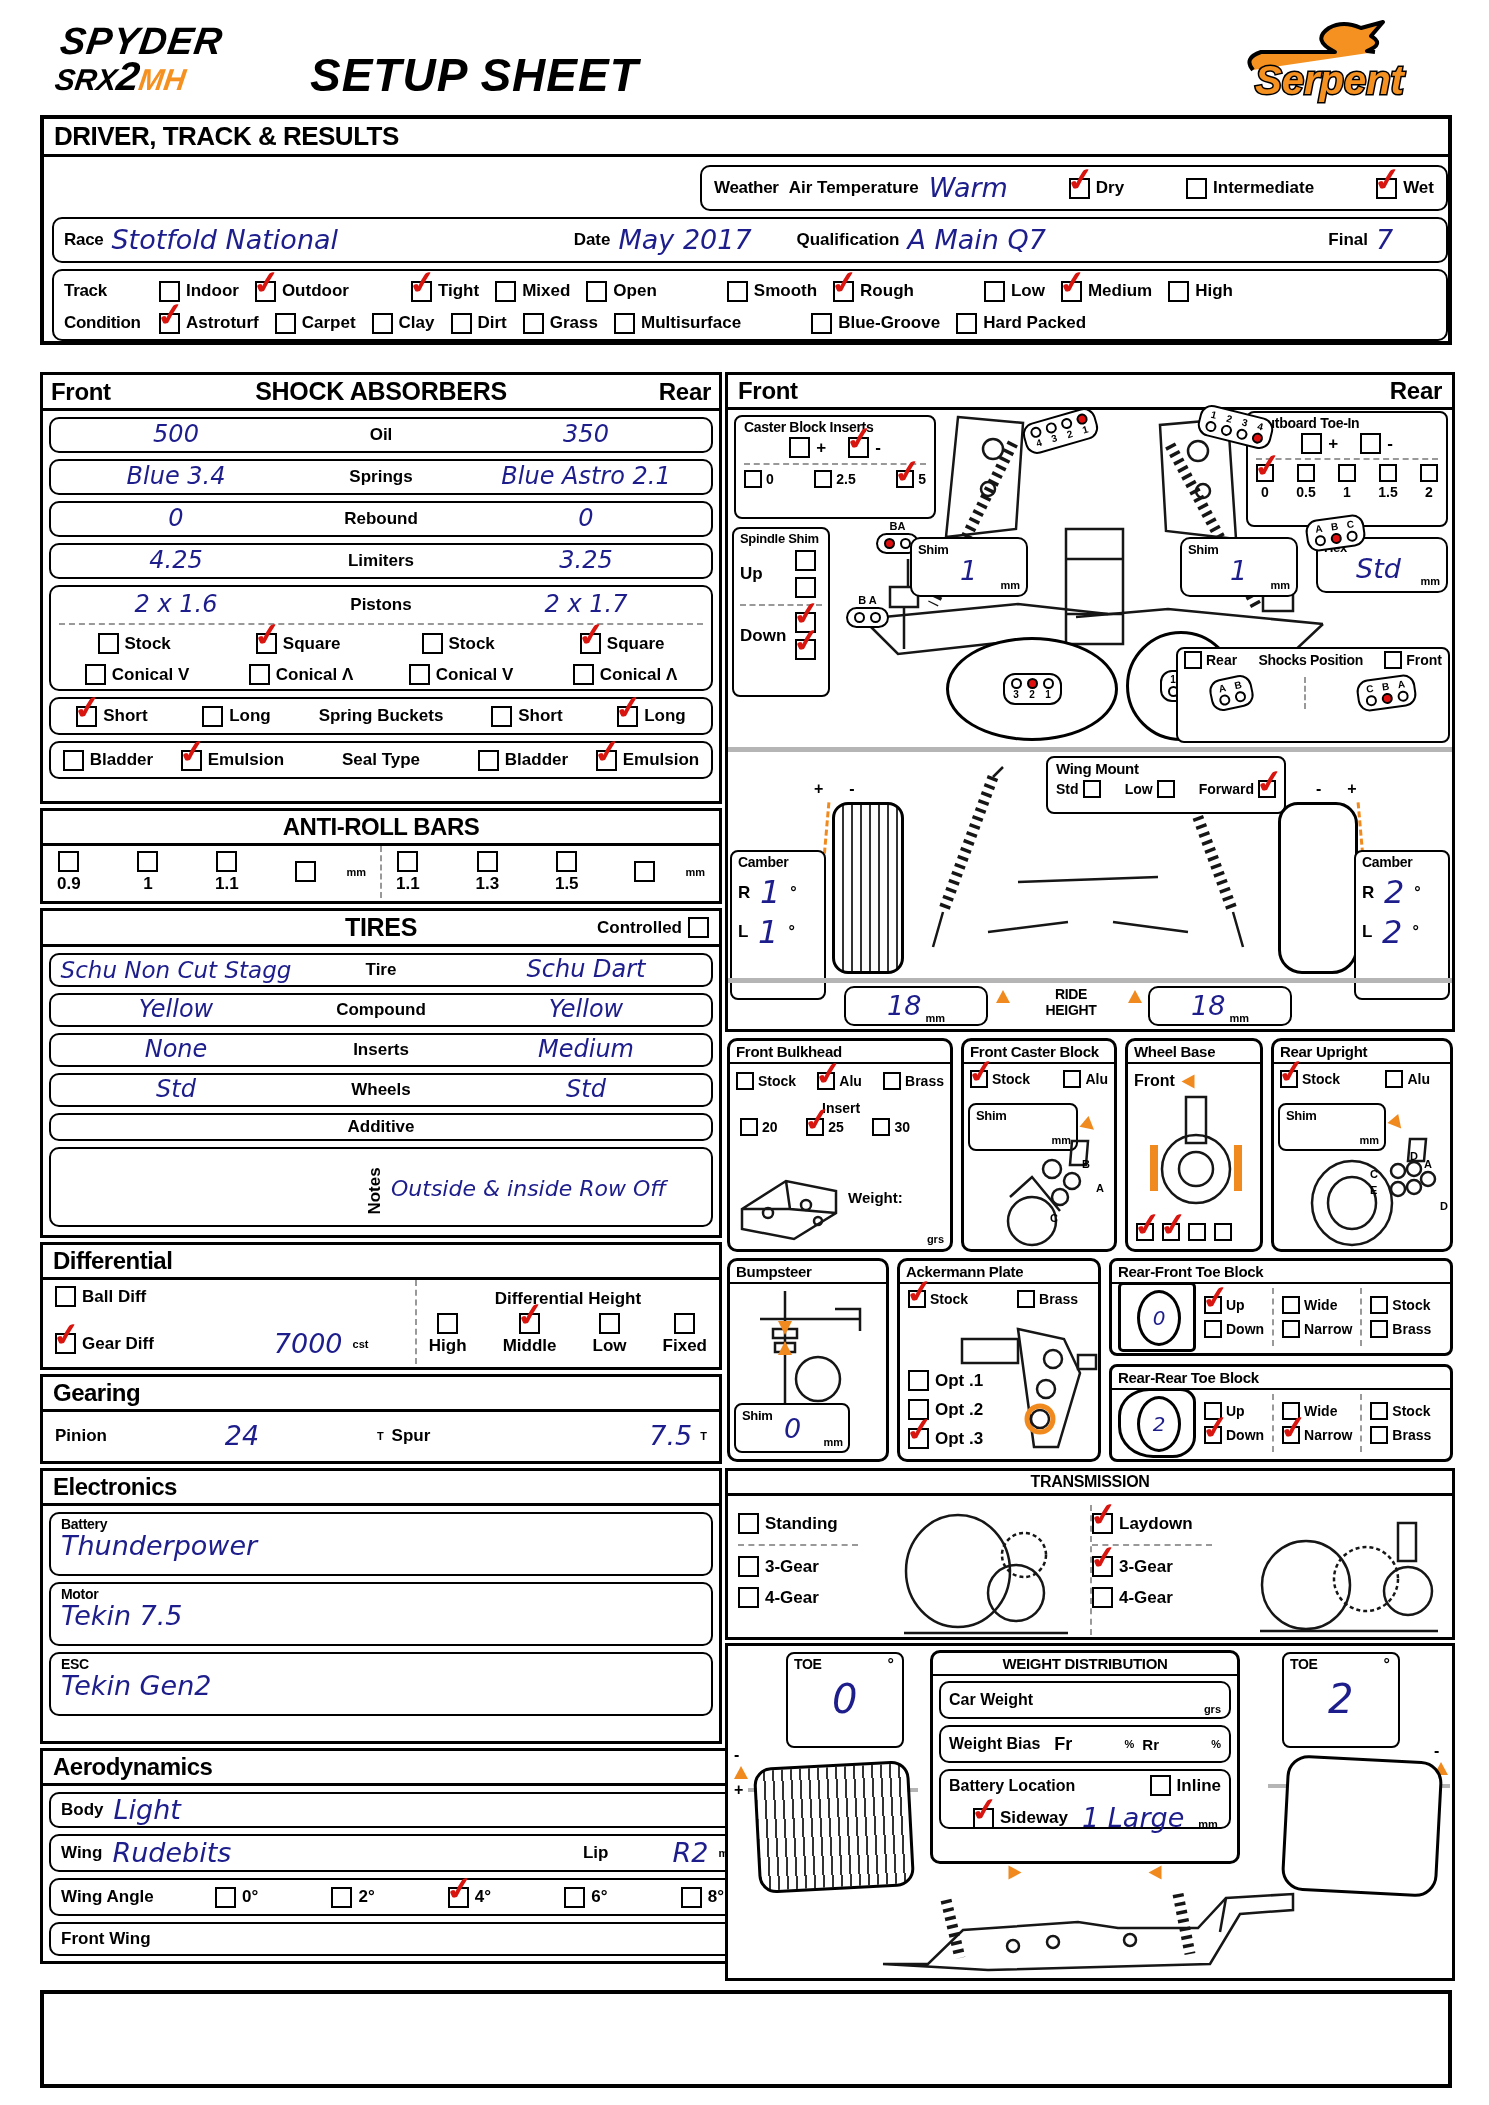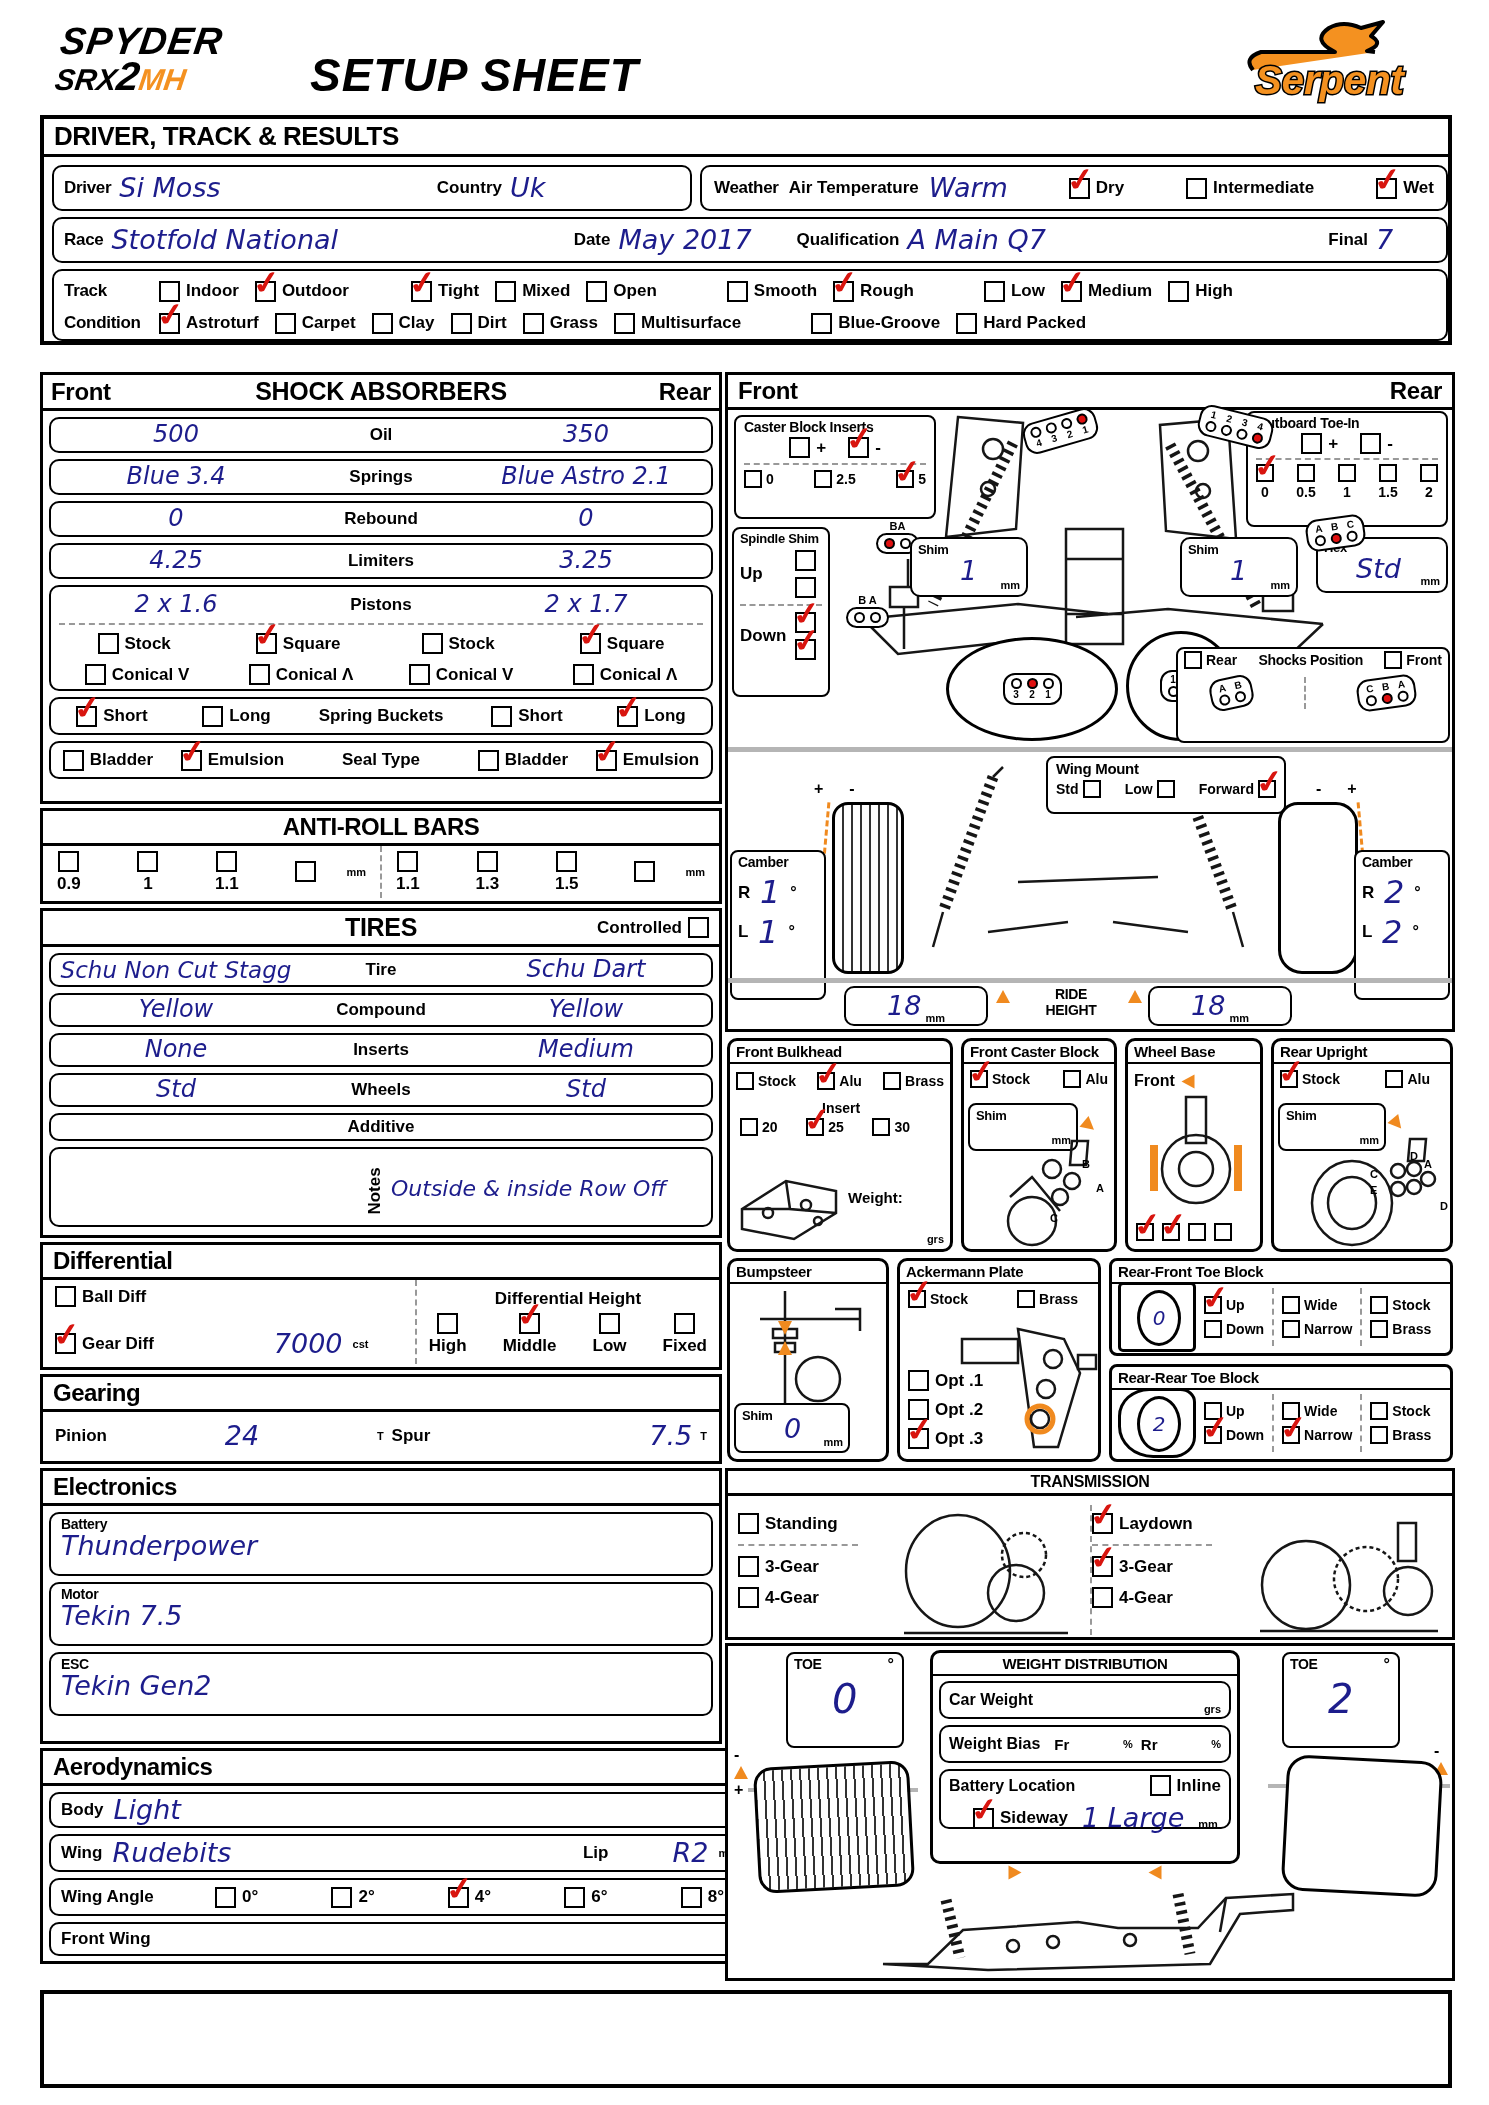--- a/index.html
+++ b/index.html
@@ -70,26 +70,20 @@
     <div class="sp2"><span>SRX</span><span style="font-size:40px;">2</span><span class="mh">MH</span></div>
   </div>
   <div class="abs sheet-title" style="left:310px;top:48px;">SETUP SHEET</div>
   <svg class="abs" style="left:1225px;top:18px;" width="240" height="88" viewBox="0 0 240 88">
     <path d="M28,52 Q18,40 36,34 L110,34 Q86,22 104,10 Q118,2 136,10 L158,4 L146,18 Q160,26 142,33 L150,34" fill="#f49120" stroke="#000" stroke-width="4" stroke-linejoin="round"></path>
     <text x="30" y="76" font-family="Liberation Sans,sans-serif" font-style="italic" font-weight="900" font-size="40" fill="#f49120" stroke="#000" stroke-width="3" paint-order="stroke">Serpent</text>
   </svg>
 
   <div class="abs b4" style="left:40px;top:115px;width:1412px;height:230px;">
     <div class="tbar">DRIVER, TRACK &amp; RESULTS</div>
-    <div class="abs rb row" style="left:8px;top:46px;width:640px;height:46px;padding:0 10px;gap:8px;">
-      <span class="lab hv">Driver</span>
-      <span class="hand h-md" style="flex:1;">Si Moss</span>
-      <span class="lab">Country</span>
-      <span class="hand h-md" style="width:170px;">Uk</span>
-    </div>
     <div class="abs rb row" style="left:656px;top:46px;width:748px;height:46px;padding:0 12px;gap:10px;">
       <span class="lab hv">Weather</span>
       <span class="lab">Air Temperature</span>
       <span class="hand h-md" style="width:130px;">Warm</span>
       <span class="opts" style="flex:1;justify-content:space-between;">
           <span class="opt">
             <span class="cb on"></span>
             <span class="olbl">Dry</span>
           </span>
           <span class="opt">
@@ -1287,21 +1281,21 @@
 
     <div class="abs rb" style="left:202px;top:4px;width:310px;height:214px;border-radius:10px;border-width:3px;">
       <div class="ptitle c" style="font-size:15px;">WEIGHT DISTRIBUTION</div>
       <div class="rb row" style="margin:5px 6px 0;height:38px;padding:0 8px;">
         <span class="lab" style="font-size:16px;">Car Weight</span>
         <span style="flex:1;"></span>
         <span class="sub" style="align-self:flex-end;margin-bottom:2px;">grs</span>
       </div>
       <div class="rb row" style="margin:6px 6px 0;height:38px;padding:0 8px;gap:8px;">
         <span class="lab" style="font-size:16px;">Weight Bias</span>
-        <span class="lab" style="font-size:15px;margin-left:6px;text-align:center;">Fr</span>
+        <span class="lab" style="font-size:18px;margin-left:6px;text-align:center;">Fr</span>
         <span style="flex:1;"></span>
         <span class="sub">%</span>
         <span class="lab" style="font-size:15px;">Rr</span>
         <span style="flex:1;"></span>
         <span class="sub">%</span>
       </div>
       <div class="rb" style="margin:6px 6px 0;height:60px;padding:4px 8px;">
         <div class="row" style="justify-content:space-between;">
           <span class="lab" style="font-size:16px;">Battery Location</span>
           <span class="opts">

